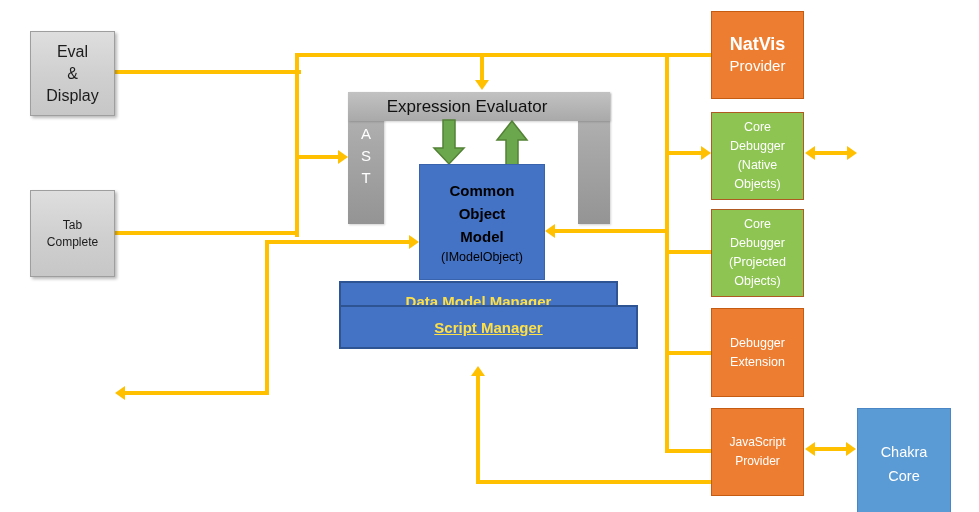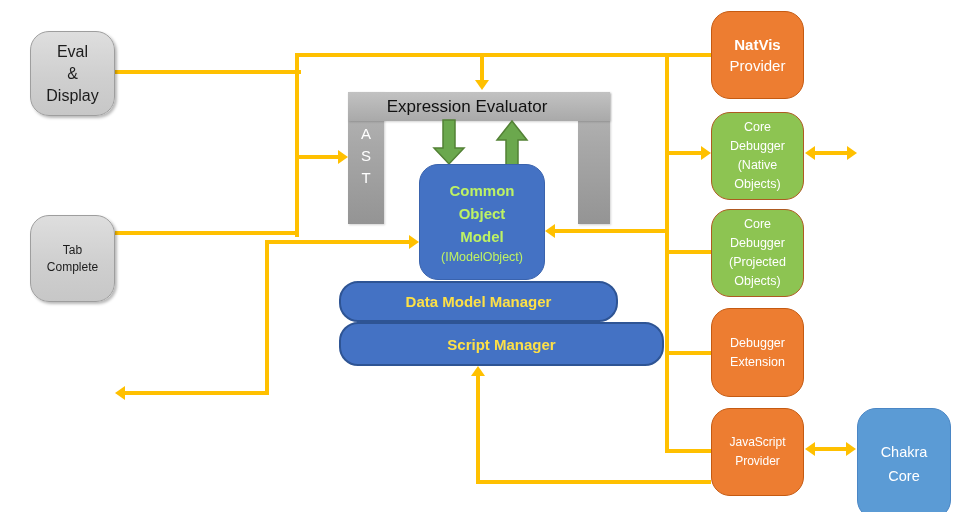--- a/index.html
+++ b/index.html
@@ -1,35 +1,35 @@
 <!DOCTYPE html>
 <html><head>
 <meta charset="utf-8">
 <style>
   html,body{margin:0;padding:0;background:#ffffff;}
   #canvas{
     position:relative;width:979px;height:512px;background:#ffffff;overflow:hidden;
     font-family:"Liberation Sans",sans-serif;
   }
   .node{position:absolute;display:flex;flex-direction:column;align-items:center;justify-content:center;
-        text-align:center;box-sizing:border-box;border-radius:19px;}
+        text-align:center;box-sizing:border-box;}
   .ml{white-space:pre-line;}
   
   .gray-box{
     background:linear-gradient(180deg,#dedede 0%,#cfcfcf 55%,#c7c7c7 100%);
     border:1px solid #9e9e9e;color:#1c1c1c;
     box-shadow:2px 2px 3px rgba(0,0,0,0.28);
   }
   
   .bridge-part{position:absolute;background:linear-gradient(180deg,#b9b9b9 0%,#a8a8a8 40%,#949494 100%);
     box-shadow:1px 1px 2px rgba(0,0,0,0.18);}
   .ee-label{position:absolute;color:#111;font-size:17px;display:flex;align-items:center;justify-content:center;}
   .ast-label{position:absolute;color:#ffffff;font-size:15px;line-height:22px;text-align:center;}
   
-  .blue-box{background:#4472c4;border:1px solid #3a63ad;color:#bef264;}
+  .blue-box{background:#4472c4;border:1px solid #3a63ad;color:#000000;}
   .blue-box2{background:#4472c4;border:2px solid #2e5494;color:#fde047;}
   .bold{font-weight:bold;}
   
   .orange-box{background:#ed7d31;border:1.5px solid #c55a11;color:#ffffff;}
   .green-box{background:#8dc452;border:1.5px solid #ae5a21;color:#ffffff;}
   .ltblue-box{background:#5b9bd5;border:1px solid #4a86c5;color:#ffffff;}
   
   .seg{position:absolute;background:#ffc000;}
   .ah{position:absolute;width:0;height:0;}
   .ah-right{border-top:7px solid transparent;border-bottom:7px solid transparent;border-left:10px solid #ffc000;}
@@ -97,36 +97,36 @@
   <div class="node blue-box" style="left:419px;top:164px;width:126px;height:116px;">
     <div class="ml bold" style="font-size:15px;line-height:23px;">Common
 Object
 Model</div>
     <div style="font-size:12.5px;line-height:18px;">(IModelObject)</div>
   </div>
 
   <div class="node blue-box2" style="left:339px;top:281px;width:279px;height:41px;">
     <div class="bold" style="font-size:15px;">Data Model Manager</div>
   </div>
-  <div class="node blue-box2" style="left:339px;top:322px;width:325px;height:44px;">
+  <div class="node blue-box2" style="left:339px;top:305px;width:299px;height:44px;text-decoration:underline;">
     <div class="bold" style="font-size:15px;">Script Manager</div>
   </div>
 
   <div class="node gray-box" style="left:30px;top:31px;width:85px;height:85px;">
     <div class="ml" style="font-size:16px;line-height:22px;">Eval
 &amp;
 Display</div>
   </div>
-  <div class="node gray-box" style="left:30px;top:190px;width:85px;height:87px;margin-top:25px;">
+  <div class="node gray-box" style="left:30px;top:190px;width:85px;height:87px;">
     <div class="ml" style="font-size:12px;line-height:17px;">Tab
 Complete</div>
   </div>
 
   <div class="node orange-box" style="left:711px;top:11px;width:93px;height:88px;">
-    <div class="bold" style="font-size:15px;line-height:21px;">NatVis</div>
+    <div class="bold" style="font-size:18px;line-height:21px;">NatVis</div>
     <div style="font-size:15px;line-height:21px;">Provider</div>
   </div>
 
   <div class="node green-box" style="left:711px;top:112px;width:93px;height:88px;">
     <div class="ml" style="font-size:12.5px;line-height:19px;">Core
 Debugger
 (Native
 Objects)</div>
   </div>
 

